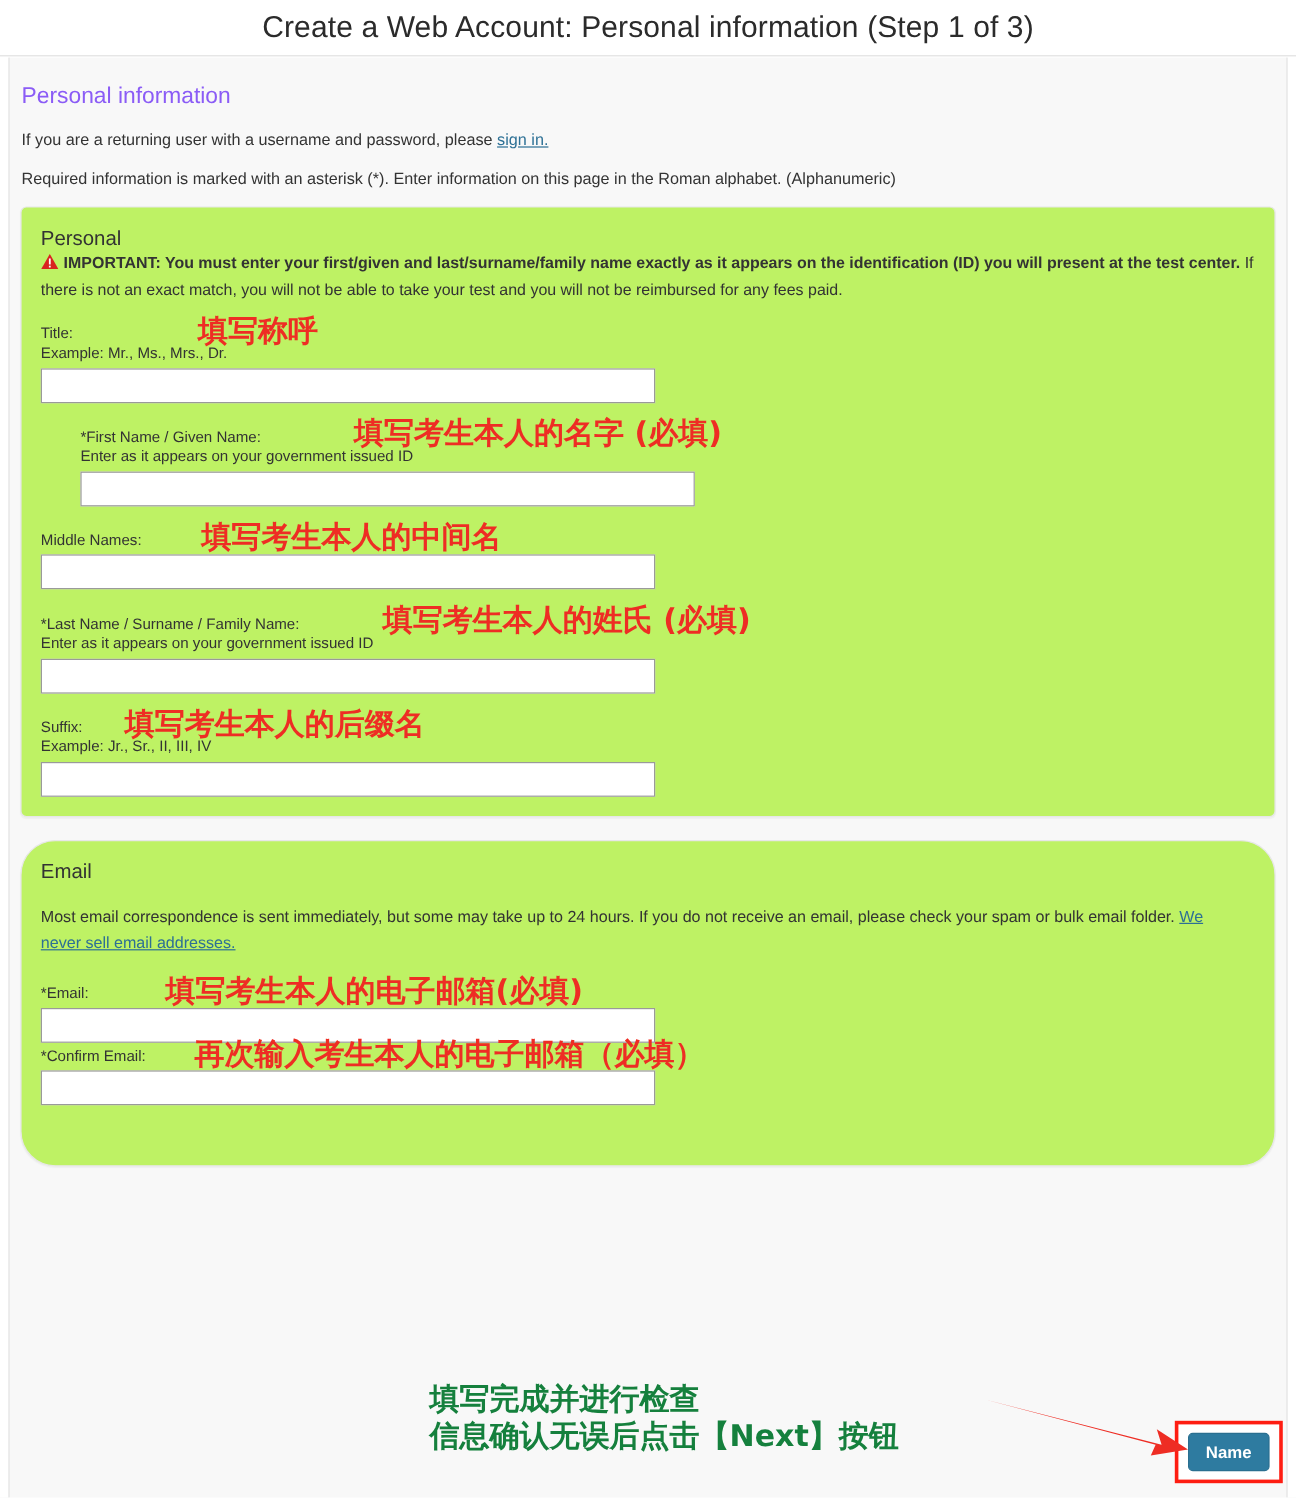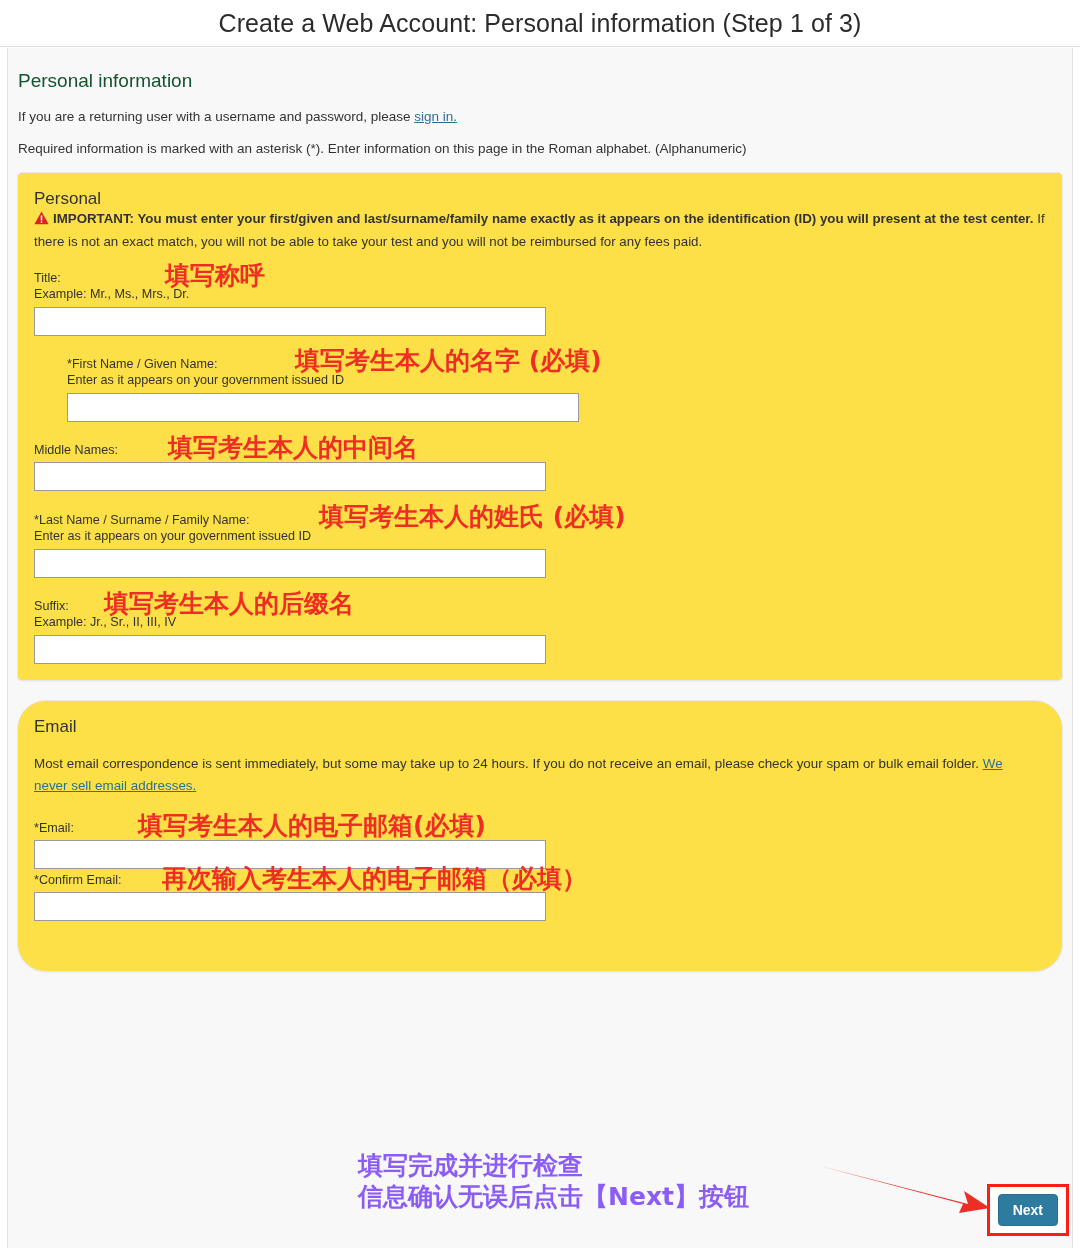--- a/index.html
+++ b/index.html
@@ -41,37 +41,37 @@
     width: 1066px;
     height: 1200px;
     background: #f8f8f8;
     border-left: 1px solid #e3e3e3;
     border-right: 1px solid #e3e3e3;
     box-sizing: border-box;
   }
 
   .section-heading {
     font-size: 19px;
-    color: #14532d;
+    color: #8b5cf6;
     margin: 22px 0 0 10px;
     font-weight: normal;
   }
   .lead-line {
     font-size: 13.5px;
     color: #333333;
     margin: 17px 0 0 10px;
   }
   .lead-line a {
     color: #2d7095;
     text-decoration: underline;
   }
 
   
   .panel {
-    background: #fde047;
+    background: #bef264;
     border: 1px solid #e7e7e7;
     border-radius: 5px;
     box-shadow: 0 1px 1px rgba(0,0,0,0.04);
     margin: 16px 9px 0 9px;
     padding: 14px 14px 16px 14px;
     box-sizing: border-box;
     position: relative;
   }
   .panel-title {
     font-size: 17px;
@@ -187,21 +187,21 @@
     font-weight: bold;
     padding: 8px 14px;
     cursor: pointer;
     line-height: 1;
   }
 
   .footer-anno {
     position: absolute;
     left: 358px;
     top: 1150px;
-    color: #8b5cf6;
+    color: #15803d;
     font-family: "DejaVu Sans", sans-serif;
     font-weight: bold;
     font-size: 25px;
     line-height: 1.25;
     white-space: nowrap;
   }
   .arrow-svg {
     position: absolute;
     left: 818px;
     top: 1160px;
@@ -301,21 +301,21 @@
       <div class="field-label-row">
         <span class="field-label">*Confirm Email:</span>
         <span class="anno" style="left:128px; bottom:-4px; font-size:25px;">再次输入考生本人的电子邮箱（必填）</span>
       </div>
       <input class="field-input" type="text" style="margin-top: 5px;" value="">
     </div>
   </div>
 
   <div class="footer-area">
     <div class="next-wrap">
-      <button class="next-button">Next</button>
+      <button class="next-button">Name</button>
     </div>
   </div>
 
 </div>
 
 <div class="footer-anno">
   <div>填写完成并进行检查</div>
   <div>信息确认无误后点击【Next】按钮</div>
 </div>
 

